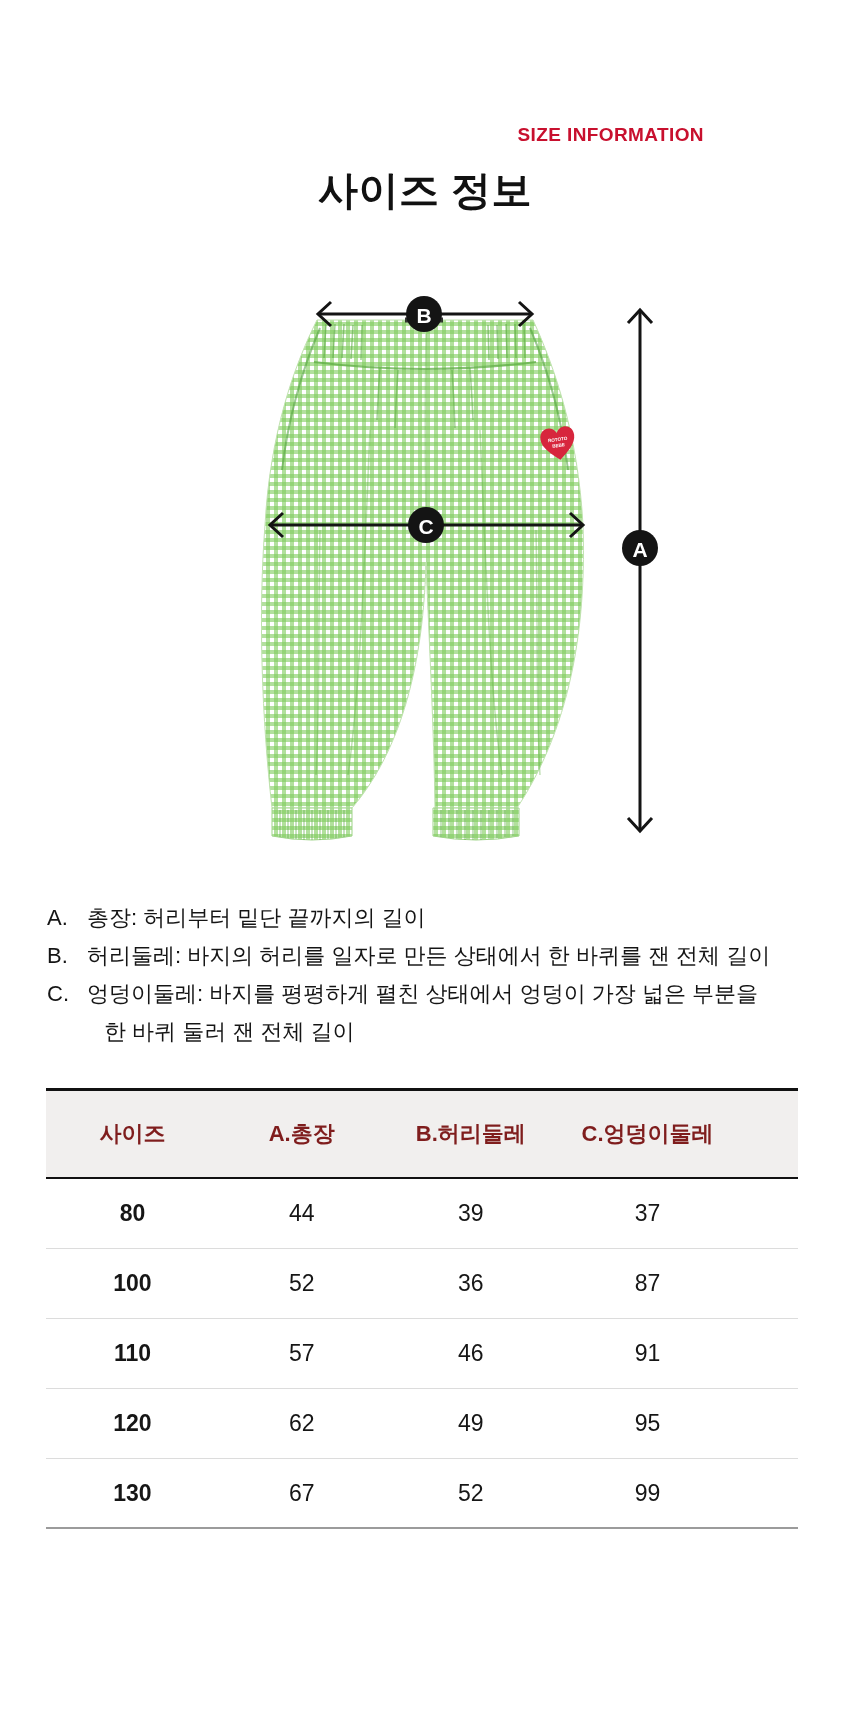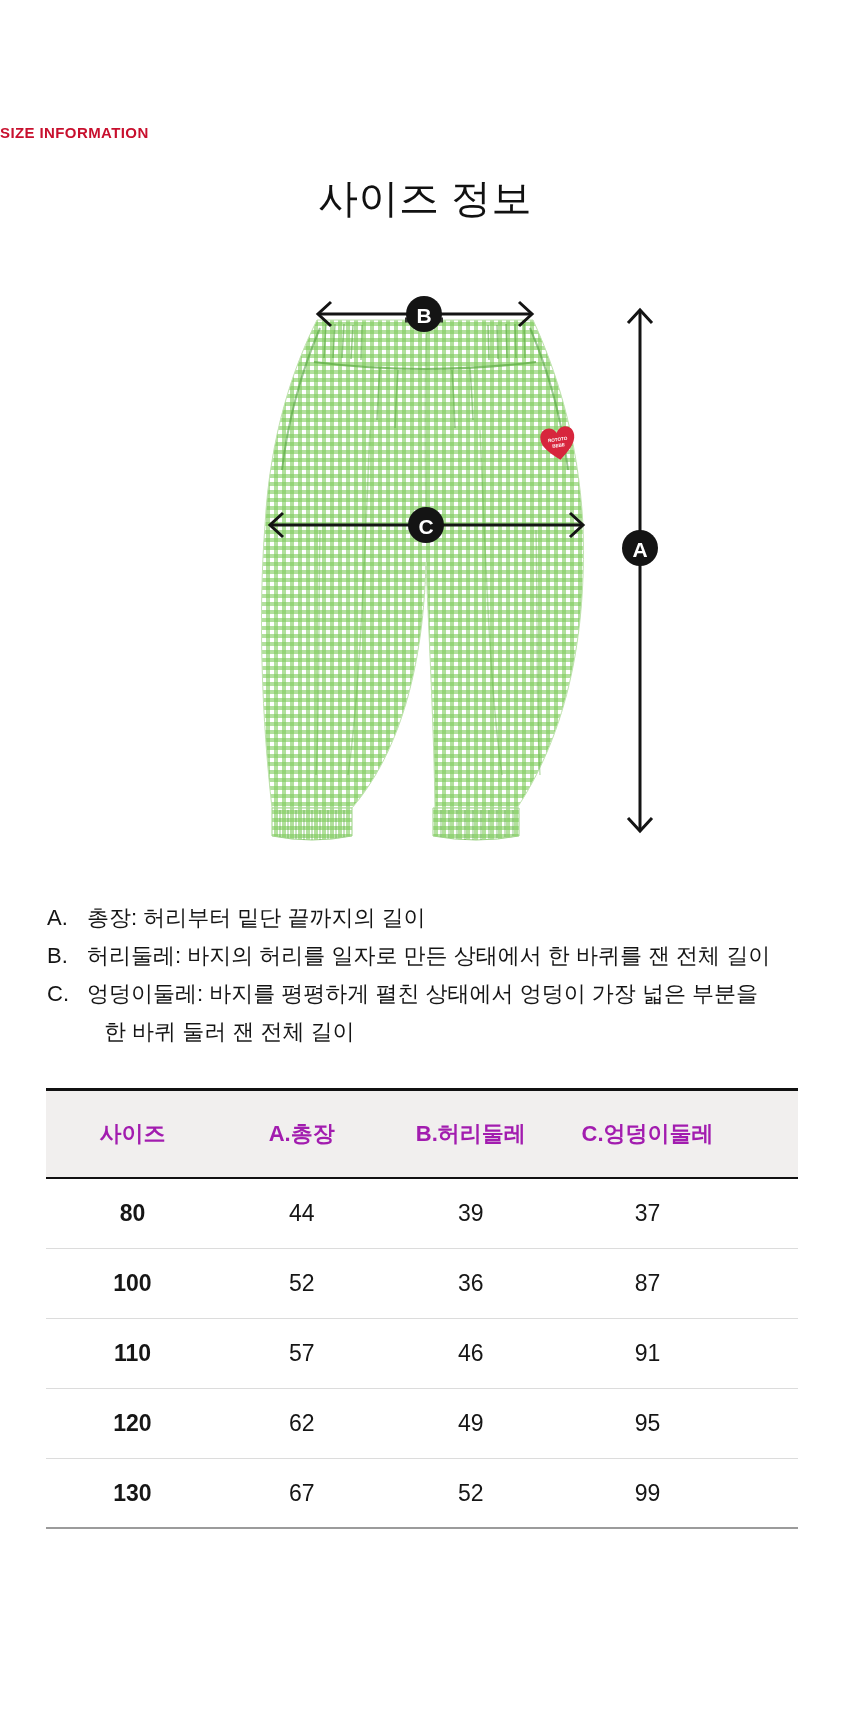--- a/index.html
+++ b/index.html
@@ -1,43 +1,43 @@
 <!DOCTYPE html>
 <html><head>
 <meta charset="utf-8">
 <style>
   html,body{margin:0;padding:0;}
   body{
     width:850px;height:1722px;background:#ffffff;position:relative;
     font-family:"Liberation Sans", sans-serif;color:#161616;overflow:hidden;
   }
   .eyebrow{
-    position:absolute;top:124px;left:0;width:704px;text-align:left;
-    color:#c8102e;font-size:15px;font-weight:700;letter-spacing:.4px;
+    position:absolute;top:124px;left:0;width:704px;text-align:right;
+    color:#c8102e;font-size:19px;font-weight:700;letter-spacing:.4px;
   }
   .main-title{
-    position:absolute;top:171px;left:0;width:850px;text-align:center;
-    font-size:40px;font-weight:400;color:#111;letter-spacing:.5px;
+    position:absolute;top:163px;left:0;width:850px;text-align:center;
+    font-size:40px;font-weight:700;color:#111;letter-spacing:.5px;
   }
   .diagram{position:absolute;left:230px;top:270px;width:440px;height:580px;}
   .notes{position:absolute;left:47px;top:899px;width:740px;font-size:22px;line-height:38px;color:#151515;}
   .note{display:flex;}
   .note-prefix{width:40px;flex:none;}
   .note-cont{margin-left:57px;}
   .size-table{
     position:absolute;left:46px;top:1088px;width:752px;
     border-top:3px solid #111;font-size:23px;
   }
   .trow{
     display:grid;grid-template-columns:23% 22% 23% 24% 8%;
     align-items:center;text-align:center;box-sizing:border-box;
   }
   .thead{
     height:88px;background:#f1efee;border-bottom:2px solid #111;
-    font-weight:700;font-size:22px;color:#a21caf;
+    font-weight:700;font-size:22px;color:#7f1d1d;
   }
   .tbody .trow{height:70px;border-bottom:1px solid #dcdcdc;}
   .tbody .trow:last-child{border-bottom:2px solid #9b9b9b;}
   .cell-size{font-weight:700;}
 </style>
 </head>
 <body>
 
 <div class="eyebrow">SIZE INFORMATION</div>
 <div class="main-title">사이즈 정보</div>

